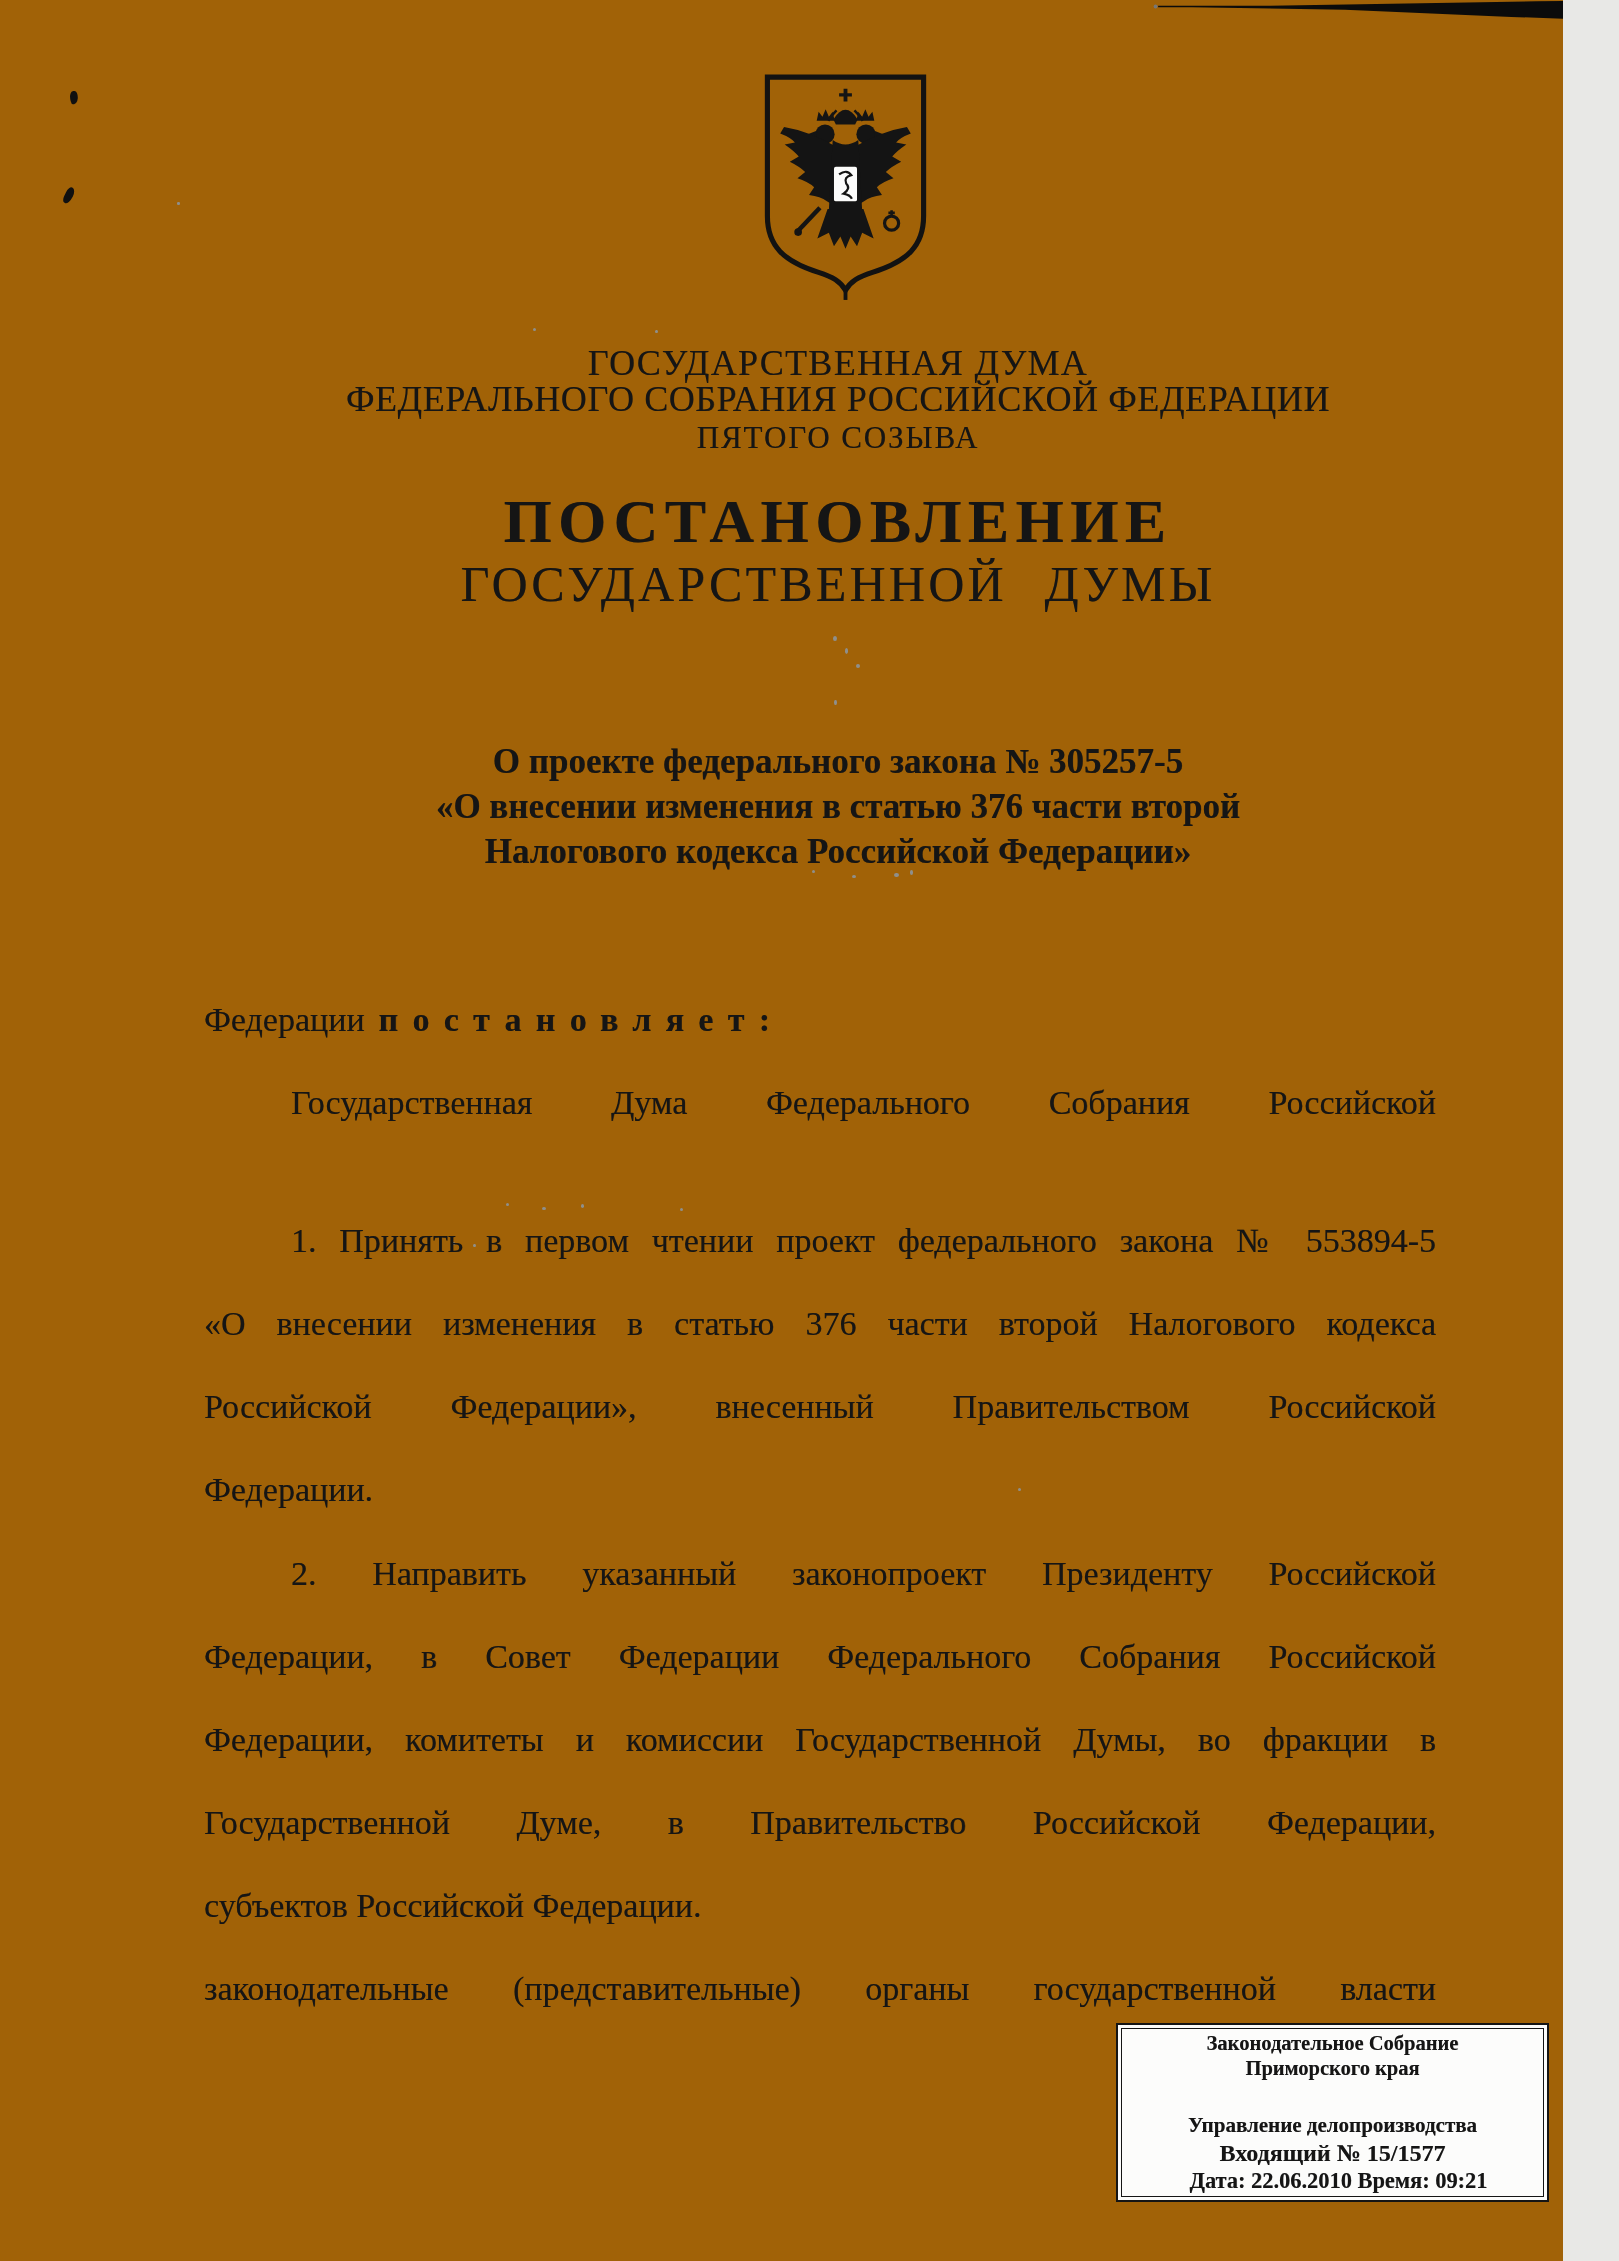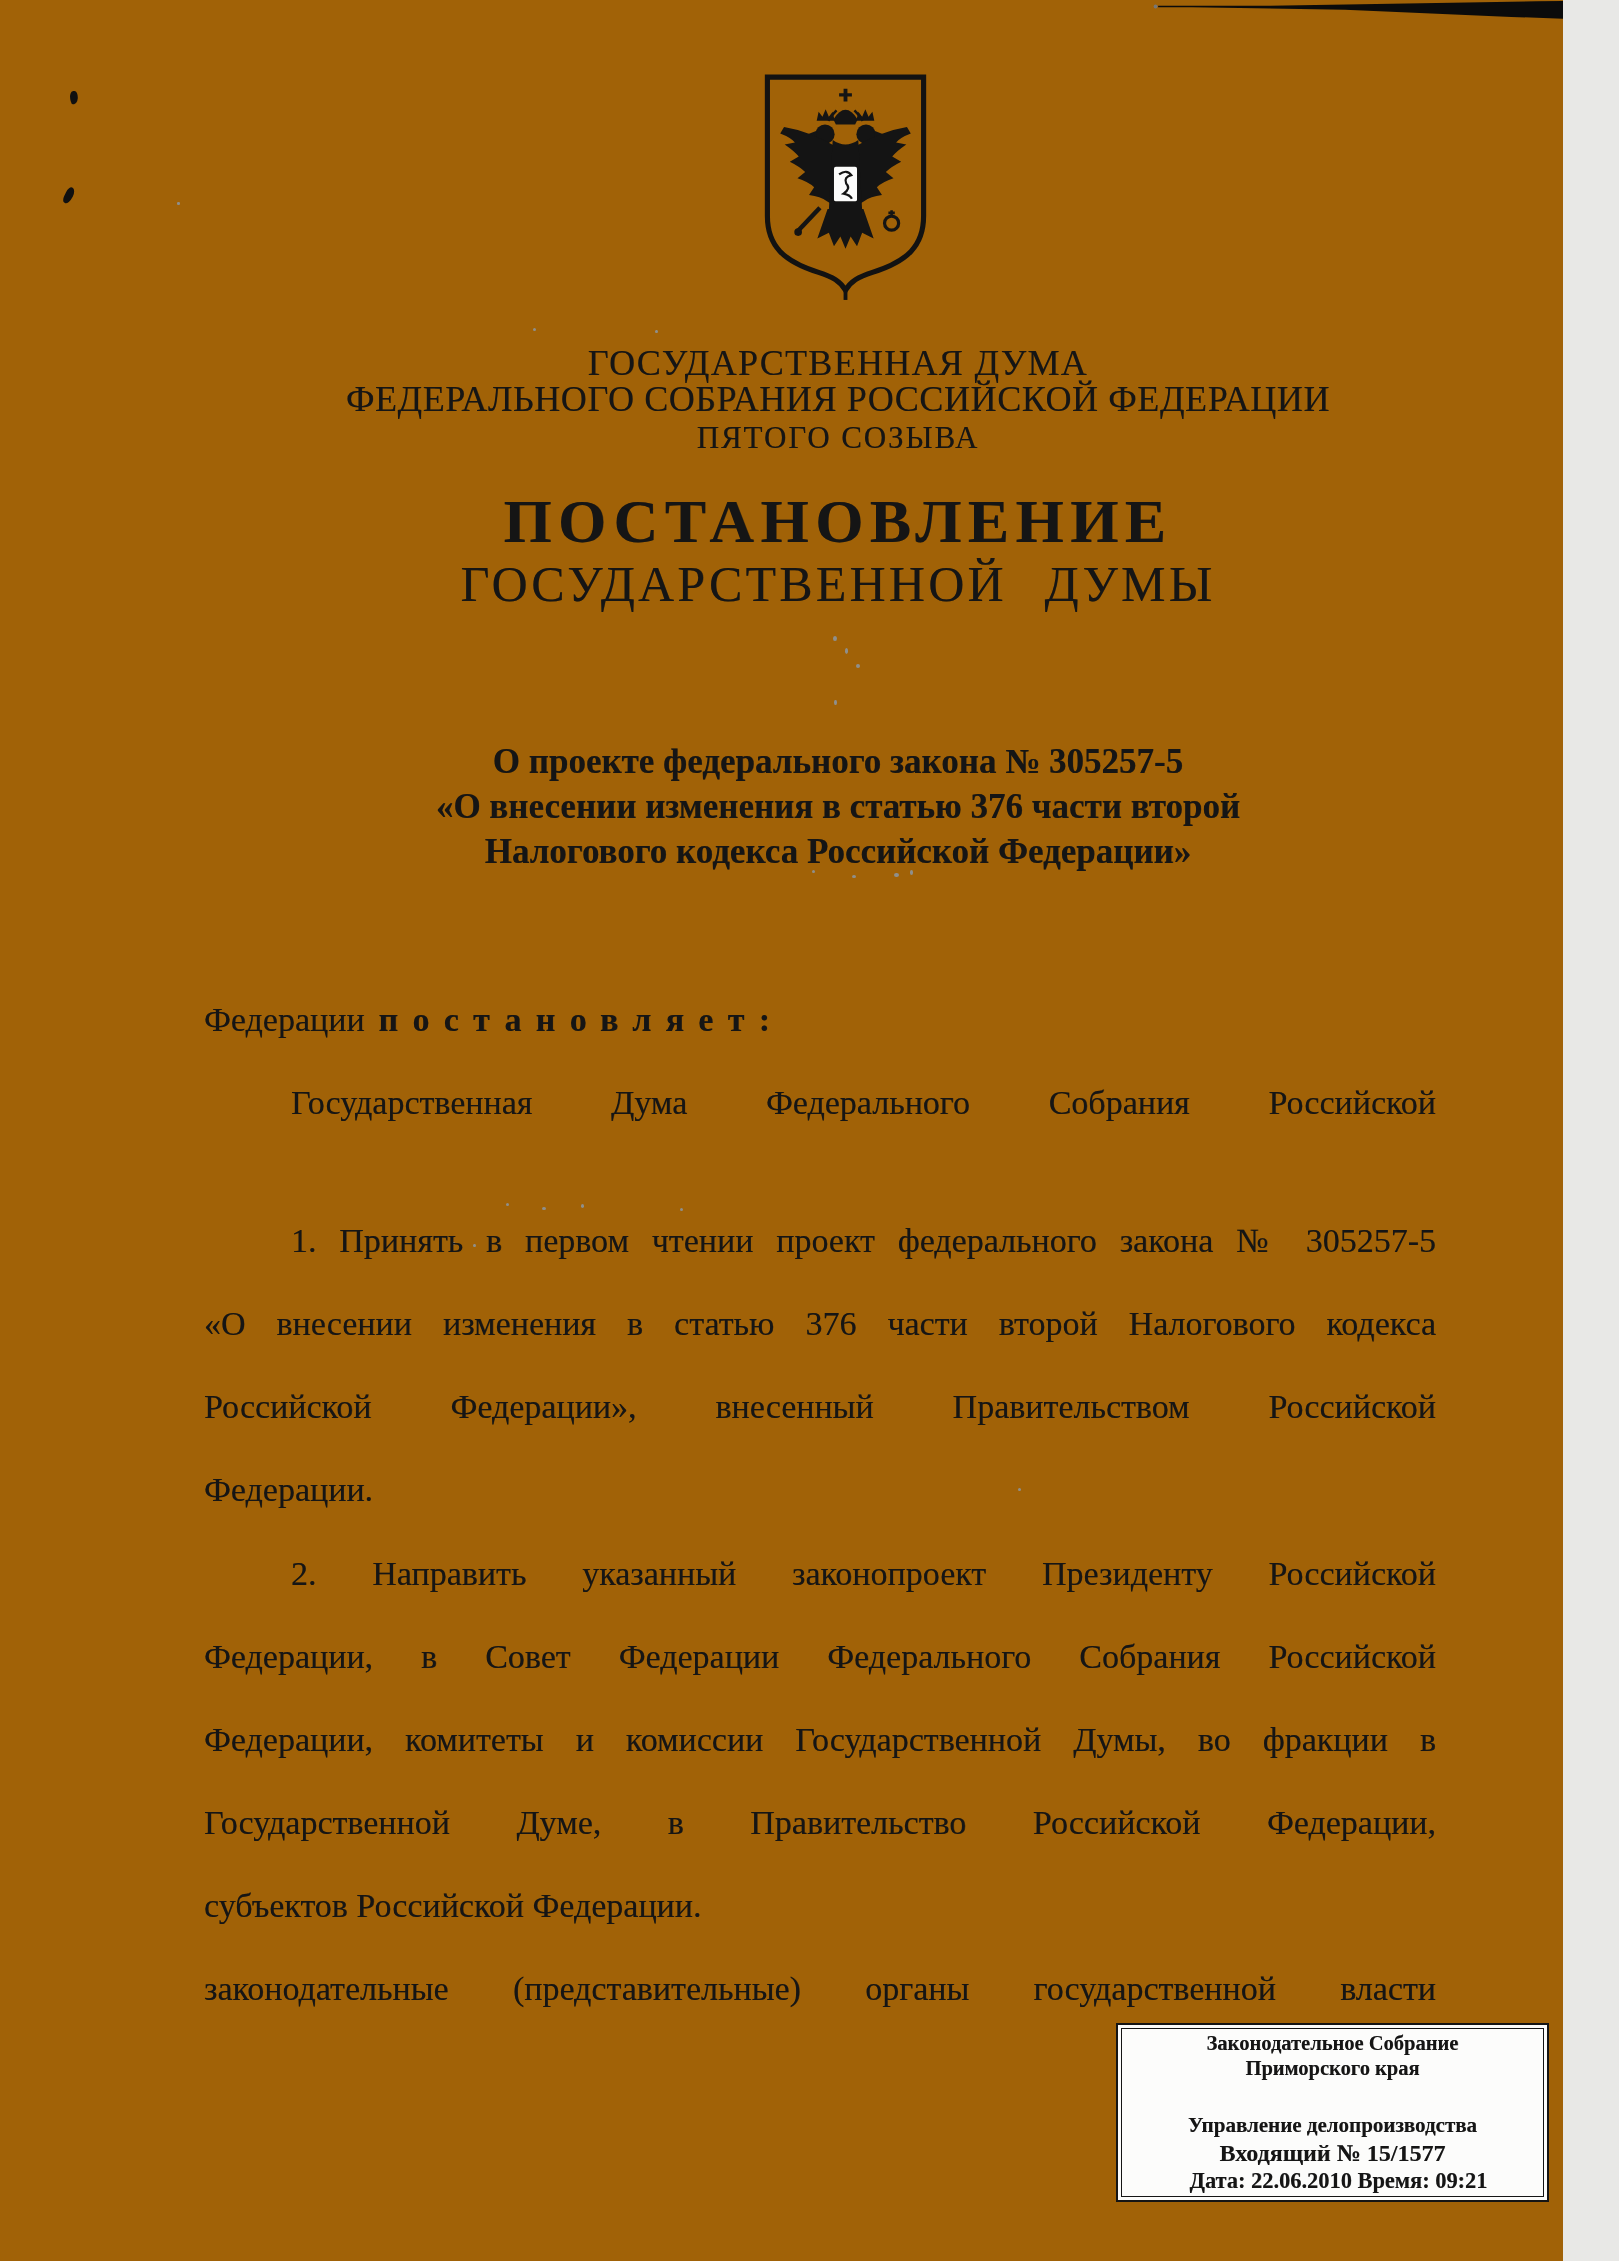--- a/index.html
+++ b/index.html
@@ -134,21 +134,21 @@
   </div>
 
   <div class="para para-intro">
     <div class="bline plain">
       <span>Федерации</span><span class="spaced-em">постановляет:</span>
     </div>
     <div class="bline full indent">Государственная Дума Федерального Собрания Российской</div>
   </div>
 
   <div class="para para-1">
-    <div class="bline full indent">1. Принять в первом чтении проект федерального закона № 305257-5</div>
+    <div class="bline full indent">1. Принять в первом чтении проект федерального закона № 553894-5</div>
     <div class="bline full">«О внесении изменения в статью 376 части второй Налогового кодекса</div>
     <div class="bline full">Российской Федерации», внесенный Правительством Российской</div>
     <div class="bline plain">Федерации.</div>
   </div>
 
   <div class="para para-2">
     <div class="bline full indent">2. Направить указанный законопроект Президенту Российской</div>
     <div class="bline full">Федерации, в Совет Федерации Федерального Собрания Российской</div>
     <div class="bline full">Федерации, комитеты и комиссии Государственной Думы, во фракции в</div>
     <div class="bline full">Государственной Думе, в Правительство Российской Федерации,</div>

